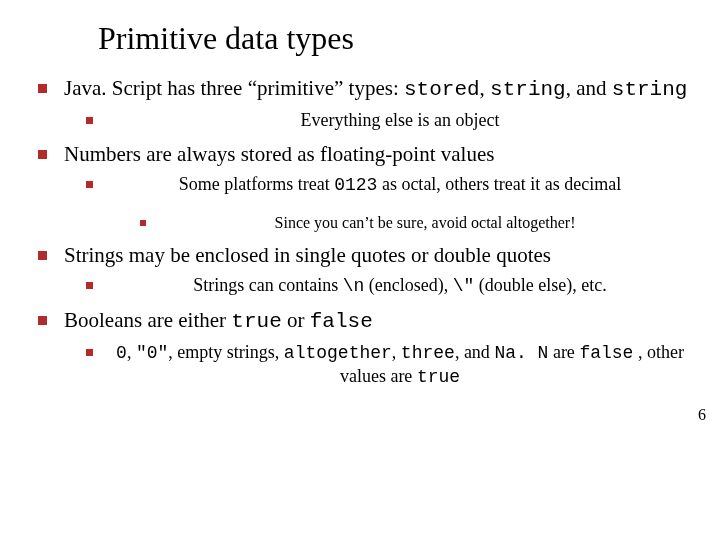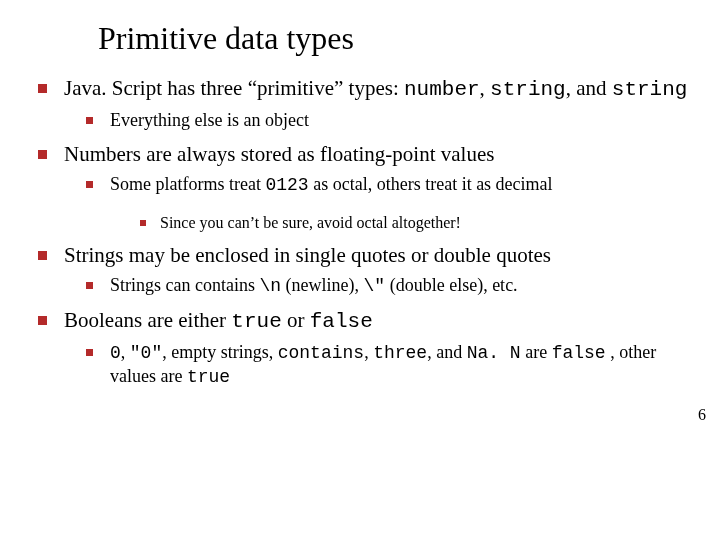--- a/index.html
+++ b/index.html
@@ -45,20 +45,21 @@
     position: absolute;
     left: 8px;
     top: 9px;
     width: 9px;
     height: 9px;
     background: #b42a2a;
   }
   
   .l2 {
     margin-top: 6px;
+    text-align: center;
   }
   .l2 > li {
     position: relative;
     padding-left: 30px;
     font-size: 18px;
     line-height: 1.3;
     margin-bottom: 6px;
     margin-left: 16px;
   }
   .l2 > li::before {
@@ -103,21 +104,21 @@
 </head>
 <body>
 
 <div class="slide">
 
   <h1 class="title">Primitive data types</h1>
 
   <ul class="l1">
 
     <li>
-      <span>Java. Script has three “primitive” types: </span><span class="code">number</span><span>, </span><span class="code">string</span><span>, and </span><span class="code">string</span>
+      <span>Java. Script has three “primitive” types: </span><span class="code">stored</span><span>, </span><span class="code">string</span><span>, and </span><span class="code">string</span>
       <ul class="l2">
         <li>Everything else is an object</li>
       </ul>
     </li>
 
     <li>
       <span>Numbers are always stored as floating-point values</span>
       <ul class="l2">
         <li>
           <span>Some platforms treat </span><span class="code">0123</span><span> as octal, others treat it as decimal</span>
@@ -125,30 +126,30 @@
             <li>Since you can’t be sure, avoid octal altogether!</li>
           </ul>
         </li>
       </ul>
     </li>
 
     <li>
       <span>Strings may be enclosed in single quotes or double quotes</span>
       <ul class="l2">
         <li>
-          <span>Strings can contains </span><span class="code">\n</span><span> (newline), </span><span class="code">\"</span><span> (double else), etc.</span>
+          <span>Strings can contains </span><span class="code">\n</span><span> (enclosed), </span><span class="code">\"</span><span> (double else), etc.</span>
         </li>
       </ul>
     </li>
 
     <li>
       <span>Booleans are either </span><span class="code">true</span><span> or </span><span class="code">false</span>
       <ul class="l2">
         <li>
-          <span class="code">0</span><span>, </span><span class="code">"0"</span><span>, empty strings, </span><span class="code">contains</span><span>, </span><span class="code">three</span><span>, and </span><span class="code">Na. N</span><span> are </span><span class="code">false</span><span> , other values are </span><span class="code">true</span>
+          <span class="code">0</span><span>, </span><span class="code">"0"</span><span>, empty strings, </span><span class="code">altogether</span><span>, </span><span class="code">three</span><span>, and </span><span class="code">Na. N</span><span> are </span><span class="code">false</span><span> , other values are </span><span class="code">true</span>
         </li>
       </ul>
     </li>
 
   </ul>
 
   <div class="pagenum">6</div>
 </div>
 
 </body></html>

